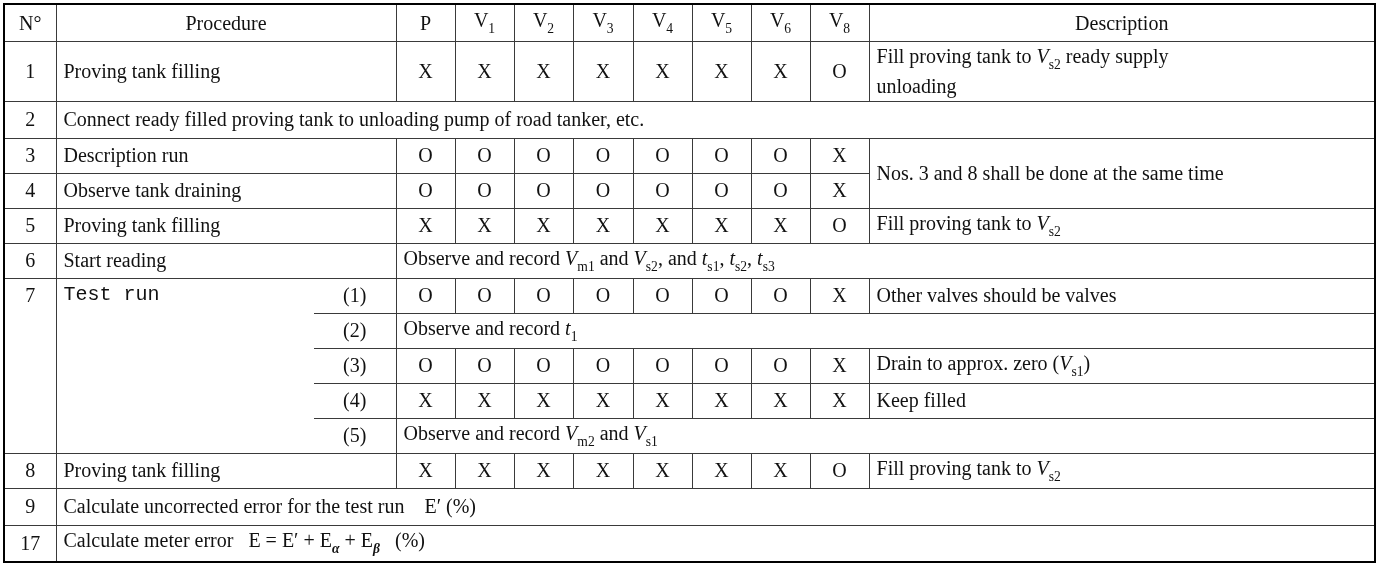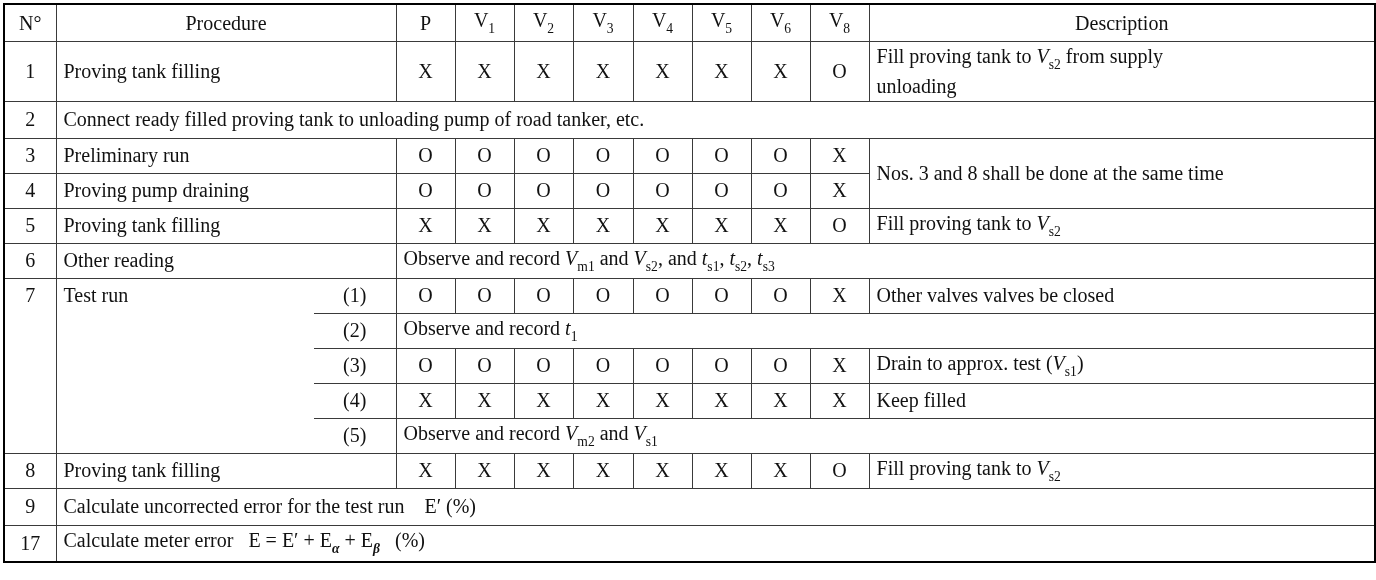--- a/index.html
+++ b/index.html
@@ -20,21 +20,21 @@
     font-weight:normal;
     vertical-align:middle;
     overflow:hidden;
   }
   tr{height:35px;}
   tr.h37{height:37px;}
   tr.h60{height:60px;}
   .c{text-align:center;padding:1px 2px;}
   .left{text-align:left;}
   .top{vertical-align:top;padding-top:4px;}
-  .no-r{border-right:none;}
+  .no-r{border-right:none;font-family:Liberation Mono, monospace;}
   .no-l{border-left:none;}
   
   .seg-i{font-style:italic;}
   .seg-sub{font-size:0.68em;vertical-align:-0.45em;letter-spacing:0;}
   .seg-bsub{font-size:0.68em;vertical-align:-0.45em;font-weight:bold;font-style:italic;}
 </style>
 </head>
 <body>
 
 <div class="sheet">
@@ -73,45 +73,45 @@
       <td class="c">1</td>
       <td class="left" colspan="2">Proving tank filling</td>
       <td class="c">X</td>
       <td class="c">X</td>
       <td class="c">X</td>
       <td class="c">X</td>
       <td class="c">X</td>
       <td class="c">X</td>
       <td class="c">X</td>
       <td class="c">O</td>
-      <td class="left"><span>Fill proving tank to </span><span class="seg-i">V</span><span class="seg-sub">s2</span><span> from supply</span><br><span>unloading</span></td>
+      <td class="left"><span>Fill proving tank to </span><span class="seg-i">V</span><span class="seg-sub">s2</span><span> ready supply</span><br><span>unloading</span></td>
     </tr>
 
     <tr class="h37">
       <td class="c">2</td>
       <td class="left" colspan="11">Connect ready filled proving tank to unloading pump of road tanker, etc.</td>
     </tr>
 
     <tr>
       <td class="c">3</td>
-      <td class="left" colspan="2">Preliminary run</td>
+      <td class="left" colspan="2">Description run</td>
       <td class="c">O</td>
       <td class="c">O</td>
       <td class="c">O</td>
       <td class="c">O</td>
       <td class="c">O</td>
       <td class="c">O</td>
       <td class="c">O</td>
       <td class="c">X</td>
       <td class="left" rowspan="2">Nos. 3 and 8 shall be done at the same time</td>
     </tr>
 
     <tr>
       <td class="c">4</td>
-      <td class="left" colspan="2">Proving pump draining</td>
+      <td class="left" colspan="2">Observe tank draining</td>
       <td class="c">O</td>
       <td class="c">O</td>
       <td class="c">O</td>
       <td class="c">O</td>
       <td class="c">O</td>
       <td class="c">O</td>
       <td class="c">O</td>
       <td class="c">X</td>
     </tr>
 
@@ -124,55 +124,55 @@
       <td class="c">X</td>
       <td class="c">X</td>
       <td class="c">X</td>
       <td class="c">X</td>
       <td class="c">O</td>
       <td class="left"><span>Fill proving tank to </span><span class="seg-i">V</span><span class="seg-sub">s2</span></td>
     </tr>
 
     <tr>
       <td class="c">6</td>
-      <td class="left" colspan="2">Other reading</td>
+      <td class="left" colspan="2">Start reading</td>
       <td class="left" colspan="9"><span>Observe and record </span><span class="seg-i">V</span><span class="seg-sub">m1</span><span> and </span><span class="seg-i">V</span><span class="seg-sub">s2</span><span>, and </span><span class="seg-i">t</span><span class="seg-sub">s1</span><span>, </span><span class="seg-i">t</span><span class="seg-sub">s2</span><span>, </span><span class="seg-i">t</span><span class="seg-sub">s3</span></td>
     </tr>
 
     <tr>
       <td class="c top" rowspan="5">7</td>
       <td class="left top no-r" rowspan="5">Test run</td>
       <td class="c no-l">(1)</td>
       <td class="c">O</td>
       <td class="c">O</td>
       <td class="c">O</td>
       <td class="c">O</td>
       <td class="c">O</td>
       <td class="c">O</td>
       <td class="c">O</td>
       <td class="c">X</td>
-      <td class="left">Other valves valves be closed</td>
+      <td class="left">Other valves should be valves</td>
     </tr>
 
     <tr>
       <td class="c no-l">(2)</td>
       <td class="left" colspan="9"><span>Observe and record </span><span class="seg-i">t</span><span class="seg-sub">1</span></td>
     </tr>
 
     <tr>
       <td class="c no-l">(3)</td>
       <td class="c">O</td>
       <td class="c">O</td>
       <td class="c">O</td>
       <td class="c">O</td>
       <td class="c">O</td>
       <td class="c">O</td>
       <td class="c">O</td>
       <td class="c">X</td>
-      <td class="left"><span>Drain to approx. test (</span><span class="seg-i">V</span><span class="seg-sub">s1</span><span>)</span></td>
+      <td class="left"><span>Drain to approx. zero (</span><span class="seg-i">V</span><span class="seg-sub">s1</span><span>)</span></td>
     </tr>
 
     <tr>
       <td class="c no-l">(4)</td>
       <td class="c">X</td>
       <td class="c">X</td>
       <td class="c">X</td>
       <td class="c">X</td>
       <td class="c">X</td>
       <td class="c">X</td>

